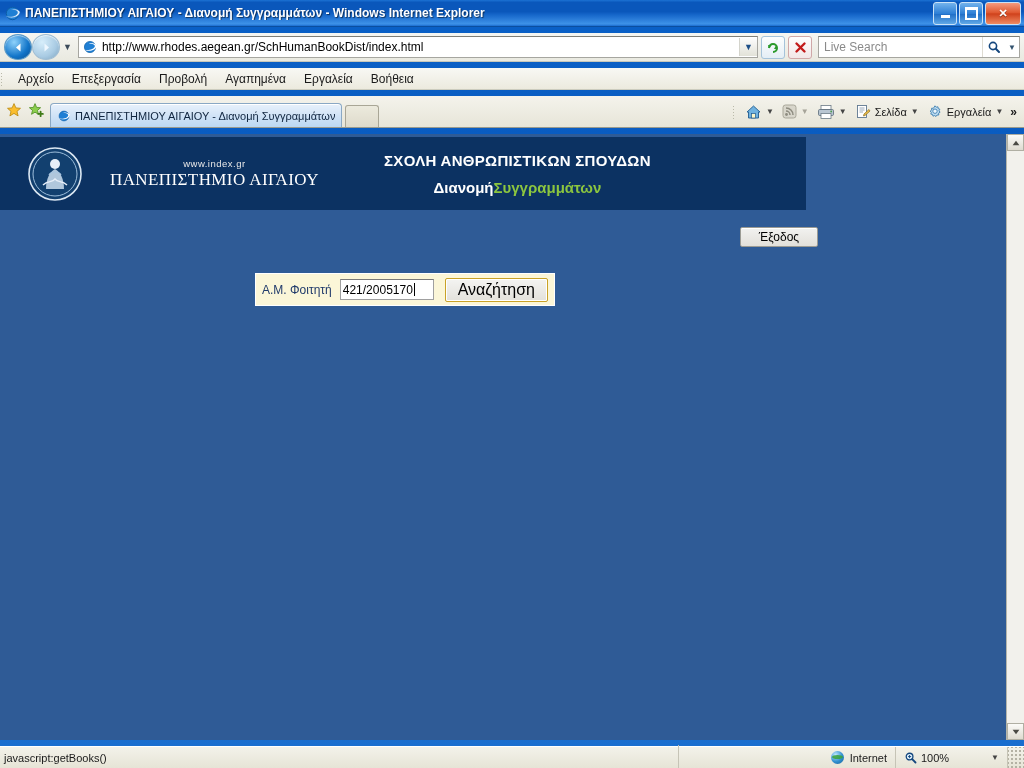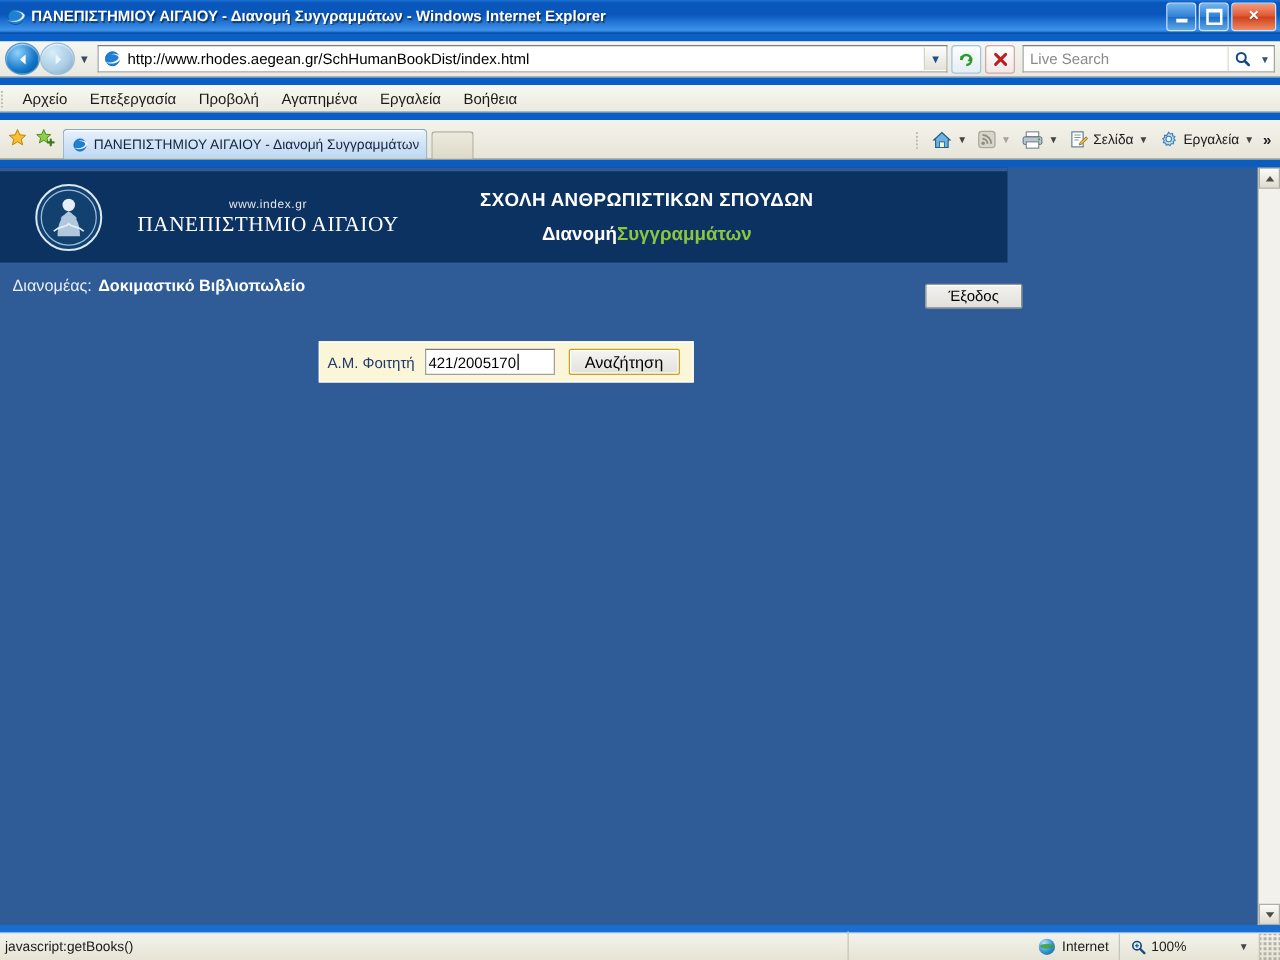--- a/index.html
+++ b/index.html
@@ -186,21 +186,21 @@
     width: 98px; height: 19px; background:#fff;
     border:1px solid #a0a0a0; border-top-color:#7a7a7a;
     font-size:12px; color:#000; padding:0 2px;
     display:flex; align-items:center;
   }
   .caretline { width:1px; height:13px; background:#000; margin-left:1px; }
   .sp-btn {
     margin-left: 11px; padding: 2px 12px;
     background: linear-gradient(to bottom,#f4f4f2,#e3e1db);
     border: 1px solid #c9a227; border-radius: 2px;
-    font-size: 13px; color:#000;
+    font-size: 16px; color:#000;
     box-shadow: inset 0 0 0 1px #fff;
   }
 
   
   .vscroll {
     flex: 0 0 17px; width: 17px;
     background: #f2f1ec;
     border-left: 1px solid #b6b6ab;
     display: flex; flex-direction: column; justify-content: space-between;
   }
@@ -411,24 +411,20 @@
           <div class="uni-name">ΠΑΝΕΠΙΣΤΗΜΙΟ ΑΙΓΑΙΟΥ</div>
         </div>
         <div class="school">
           <div class="school-l1">ΣΧΟΛΗ ΑΝΘΡΩΠΙΣΤΙΚΩΝ ΣΠΟΥΔΩΝ</div>
           <div class="school-l2">
             <span class="w">Διανομή</span><span class="g">Συγγραμμάτων</span>
           </div>
         </div>
       </div>
 
-      <div class="distrow">
-        <span class="dist-label">Διανομέας:</span>
-        <span class="dist-name">Δοκιμαστικό Βιβλιοπωλείο</span>
-      </div>
 
       <div class="exitbtn">Έξοδος</div>
 
       <div class="searchpanel">
         <span class="sp-label">Α.Μ. Φοιτητή</span>
         <span class="sp-input">
           <span>421/2005170</span>
             <span class="caretline"></span>
         </span>
         <span class="sp-btn">Αναζήτηση</span>

